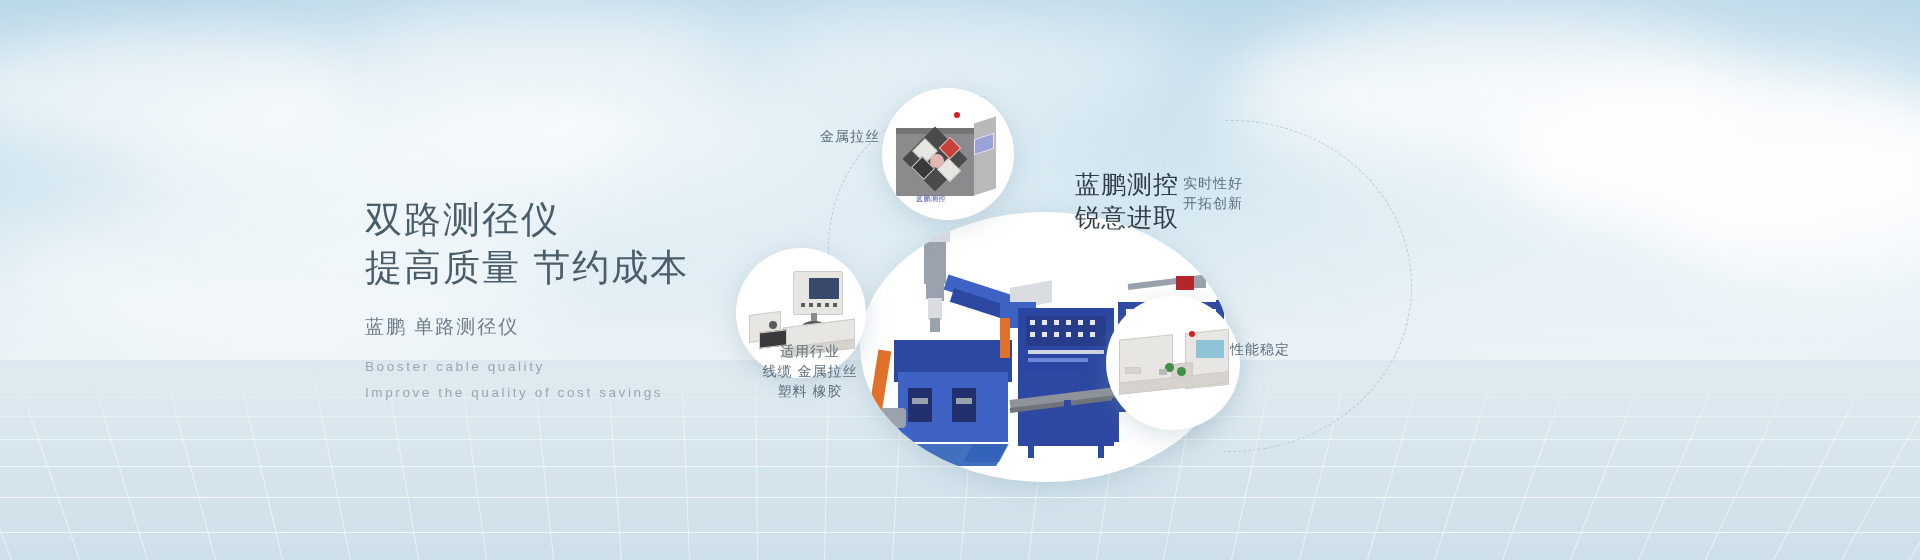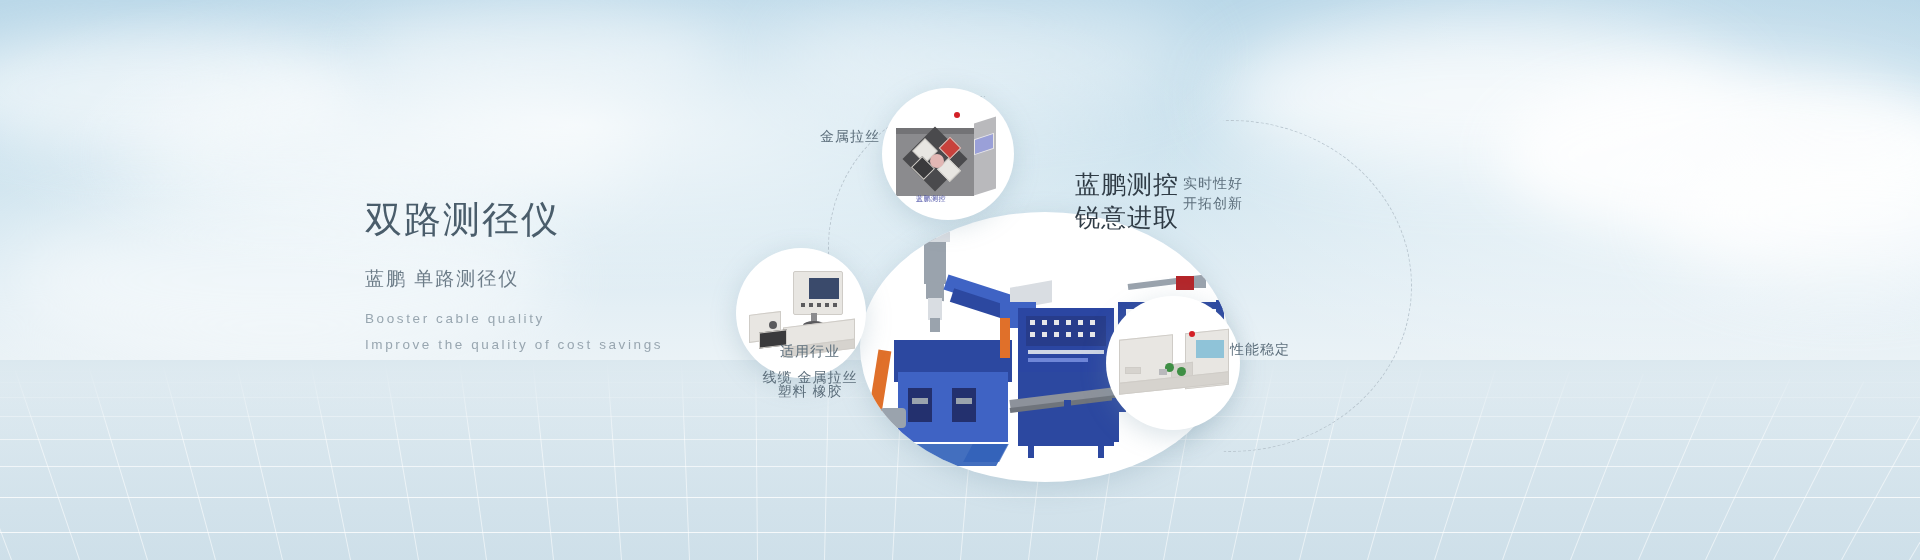--- a/index.html
+++ b/index.html
@@ -146,20 +146,21 @@
         <div class="gline-v" style="height: 200px; left: 82.3529%; transform: rotate(25.0188deg); opacity: 0.7;"></div>
         <div class="gline-v" style="height: 200px; left: 85.2941%; transform: rotate(26.8424deg); opacity: 0.7;"></div>
         <div class="gline-v" style="height: 200px; left: 88.2353%; transform: rotate(28.6659deg); opacity: 0.7;"></div>
         <div class="gline-v" style="height: 200px; left: 91.1765%; transform: rotate(30.4894deg); opacity: 0.7;"></div>
       </div>
     <div class="floorfade"></div>
   </div>
 
   <div class="copy">
     <div class="headline">双路测径仪</div>
+    <div class="headline">提高质量 节约成本</div>
     <div class="subhead">蓝鹏 单路测径仪</div>
     <div class="eng">Booster cable quality</div>
     <div class="eng" style="margin-top:0">Improve the quality of cost savings</div>
   </div>
 
   <div class="stage">
 
     <div class="dash" style="left:108px;top:96px;width:300px;height:300px;border-color:#b9c6cf;border-style:dashed;clip-path:polygon(0 0,52% 0,52% 62%,0 62%);"></div>
     <div class="dash" style="left:330px;top:120px;width:360px;height:330px;border-color:#b9c6cf;clip-path:polygon(48% 0,100% 0,100% 100%,48% 100%);"></div>
 
@@ -302,17 +303,17 @@
 
     <div class="slogan" style="left:355px;top:168px;">蓝鹏测控</div>
     <div class="slogan" style="left:355px;top:201px;">锐意进取</div>
 
     <div class="lbl" style="left:463px;top:172px;">实时性好</div>
     <div class="lbl" style="left:463px;top:192px;">开拓创新</div>
 
     <div class="lbl" style="left:510px;top:338px;">性能稳定</div>
 
     <div class="lbl center" style="left:10px;top:340px;width:160px;">适用行业</div>
-    <div class="lbl center" style="left:10px;top:360px;width:160px;margin-top:6px;">线缆 金属拉丝</div>
+    <div class="lbl center" style="left:10px;top:360px;width:160px;">线缆 金属拉丝</div>
     <div class="lbl center" style="left:10px;top:380px;width:160px;">塑料 橡胶</div>
 
   </div>
 </div>
 
 </body></html>

